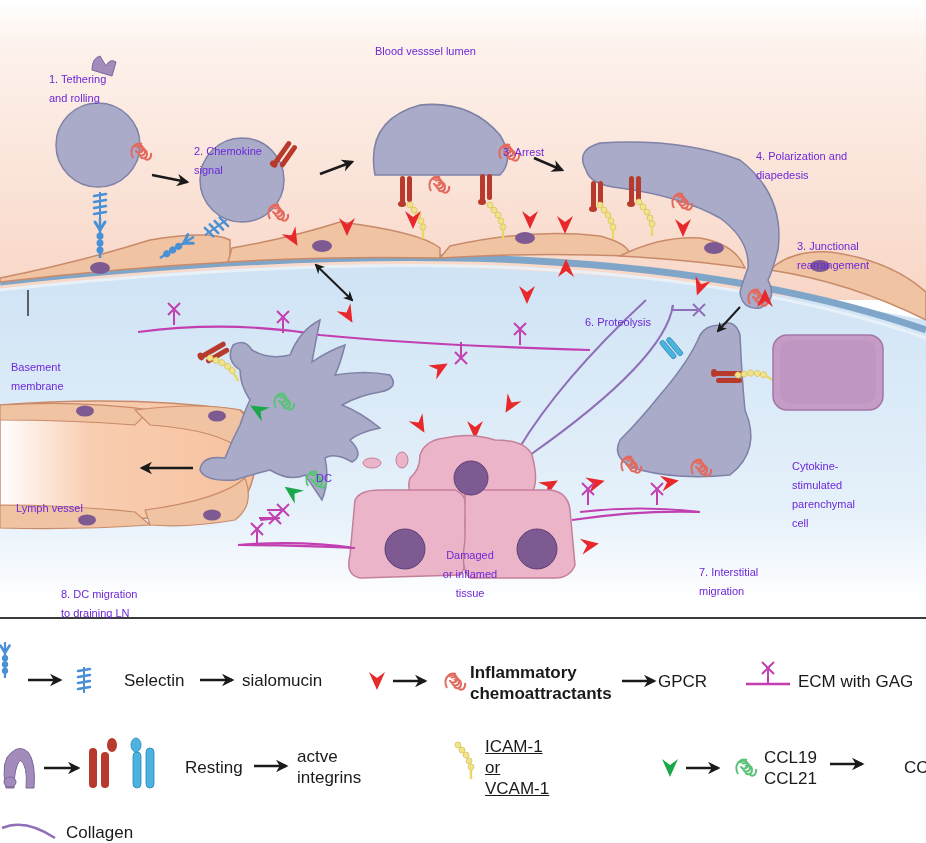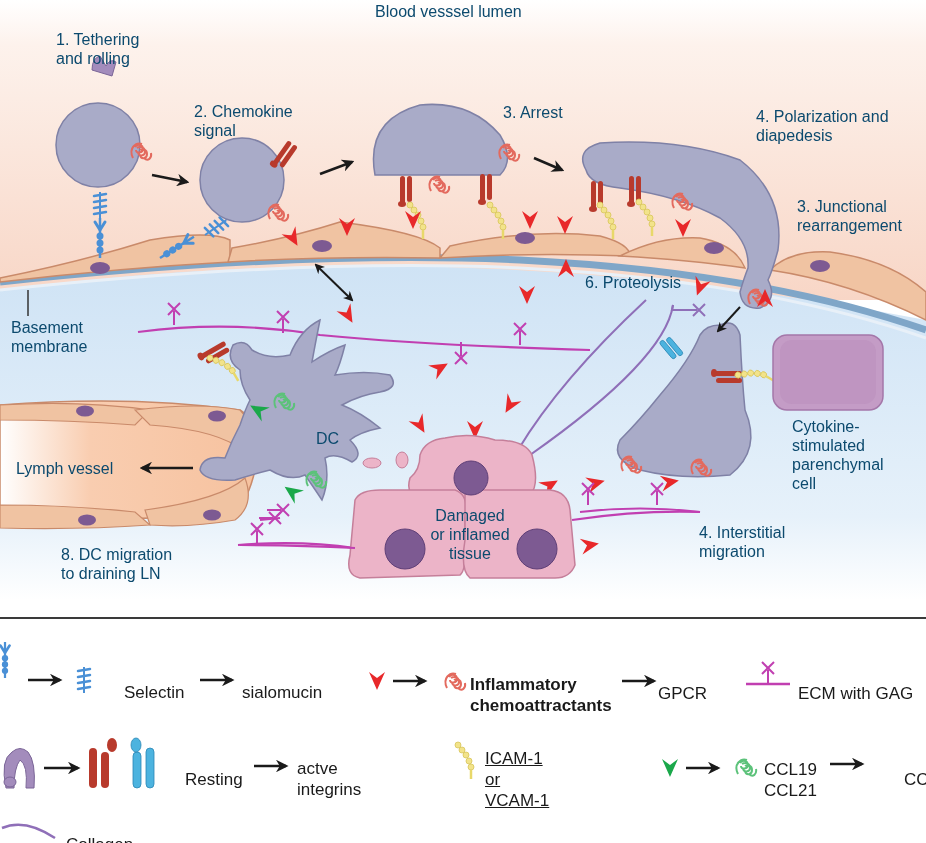--- a/index.html
+++ b/index.html
@@ -1,21 +1,21 @@
 <!DOCTYPE html>
 <html><head>
 <meta charset="utf-8">
 <style>
   html, body { margin: 0; padding: 0; background: #ffffff; }
   body { width: 926px; height: 843px; position: relative; overflow: hidden;
          font-family: "Liberation Sans", sans-serif; color: #1a1a1a; }
   #scene { position: absolute; left: 0; top: 0; width: 926px; height: 843px; }
-  .lbl { position: absolute; font-size: 16px; line-height: 19px; color: #0c4a6e; white-space: pre-line; }
+  .lbl { position: absolute; font-size: 11px; line-height: 19px; color: #6d28d9; white-space: pre-line; margin-top: 40px; }
   .lbl.center { text-align: center; }
-  .leg { position: absolute; font-size: 17px; line-height: 21px; color: #1a1a1a; white-space: pre-line; margin-top: 12px; }
+  .leg { position: absolute; font-size: 17px; line-height: 21px; color: #1a1a1a; white-space: pre-line; }
   .leg.center { text-align: left; text-decoration: underline; }
   .divider { position: absolute; left: 0; top: 617px; width: 926px; height: 2px; background: #3a3a3a; }
 </style>
 </head>
 <body>
 
 <svg id="scene" viewBox="0 0 926 843" xmlns="http://www.w3.org/2000/svg">
   <defs>
     <linearGradient id="gLumen" x1="0" y1="0" x2="0" y2="1">
       <stop offset="0" stop-color="#ffffff"></stop>
@@ -337,31 +337,31 @@
     <use href="#gpcrG" x="745" y="768"></use>
     <line x1="830" y1="764" x2="862" y2="764" stroke="#1a1a1a" stroke-width="2.5" marker-end="url(#arrowHead)"></line>
 
     <path d="M2,828 Q25,818 55,838" fill="none" stroke="#8f6fb8" stroke-width="2.5"></path>
   </g>
 </svg>
 
 <div class="divider"></div>
 
 <div class="lbl" style="left:375px; top:2px;">Blood vesssel lumen</div>
-<div class="lbl" style="left:56px; top:30px;">1. Tethering
+<div class="lbl" style="left:49px; top:30px;">1. Tethering
 and rolling</div>
 <div class="lbl" style="left:194px; top:102px;">2. Chemokine
 signal</div>
 <div class="lbl" style="left:503px; top:103px;">3. Arrest</div>
 <div class="lbl" style="left:756px; top:107px;">4. Polarization and
 diapedesis</div>
 <div class="lbl" style="left:797px; top:197px;">3. Junctional
 rearrangement</div>
 <div class="lbl" style="left:585px; top:273px;">6. Proteolysis</div>
-<div class="lbl" style="left:699px; top:523px;">4. Interstitial
+<div class="lbl" style="left:699px; top:523px;">7. Interstitial
 migration</div>
 <div class="lbl" style="left:61px; top:545px;">8. DC migration
 to draining LN</div>
 <div class="lbl" style="left:11px; top:318px;">Basement
 membrane</div>
 <div class="lbl" style="left:16px; top:459px;">Lymph vessel</div>
 <div class="lbl" style="left:316px; top:429px;">DC</div>
 <div class="lbl center" style="left:420px; top:506px; width:100px;">Damaged
 or inflamed
 tissue</div>

